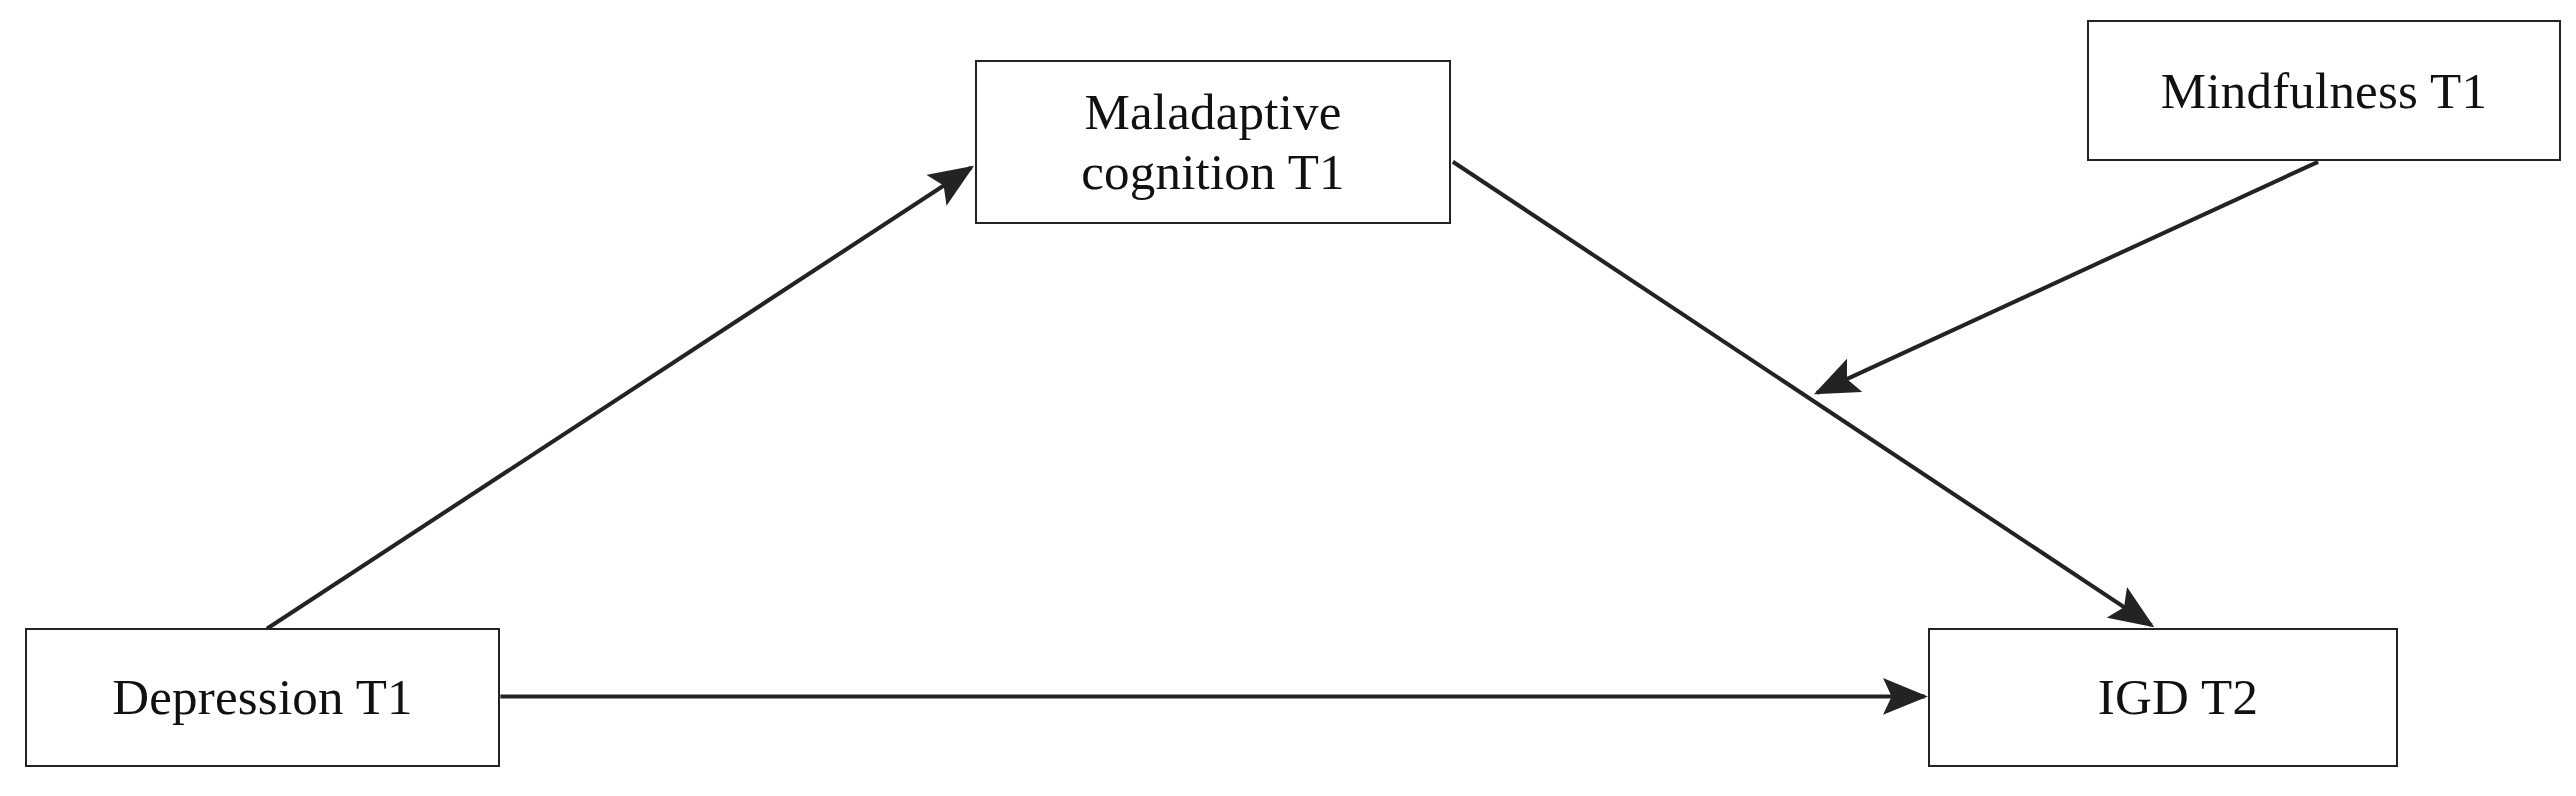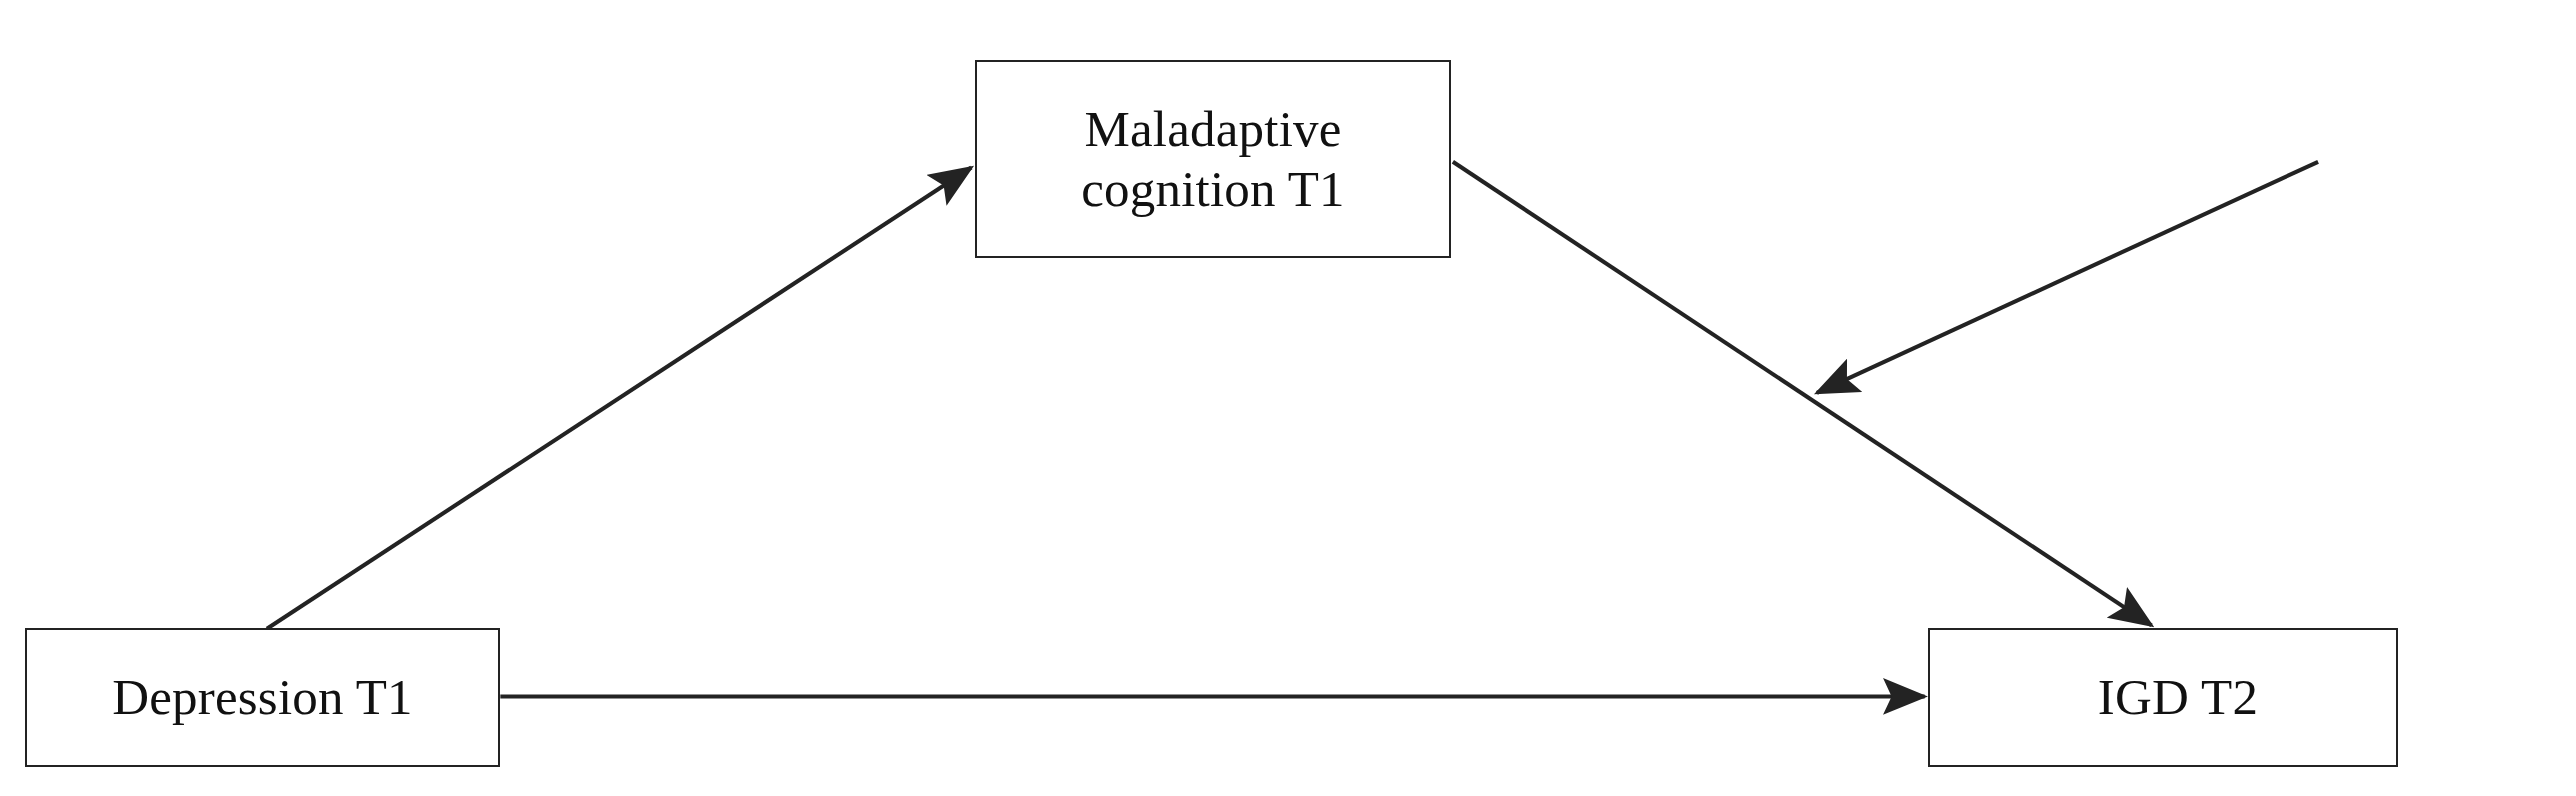--- a/index.html
+++ b/index.html
@@ -41,21 +41,21 @@
     letter-spacing: 0.2px;
     z-index: 2;
   }
   .node .label {
     display: block;
     white-space: pre-line;
     padding: 0 4.9px;
   }
   
   #node-depression    { left: 25px;   top: 628px; width: 475px; height: 139px; }
-  #node-maladaptive   { left: 975px; top: 60px;  width: 476px; height: 198px; }
+  #node-maladaptive   { left: 975px; top: 60px;  width: 476px; height: 164px; }
   #node-mindfulness   { left: 2087px; top: 20.4px;  width: 474px; height: 141px; }
   #node-igd           { left: 1928px; top: 628px; width: 470px; height: 139px; padding-left: 30px; }
 </style>
 </head>
 <body>
 
 <div id="canvas">
 
   <svg id="edges" viewBox="0 0 3156 976" width="2576" height="797" xmlns="http://www.w3.org/2000/svg">
     <defs>
@@ -75,19 +75,22 @@
 
   <div class="node" id="node-depression">
     <span class="label">Depression T1</span>
   </div>
 
   <div class="node" id="node-maladaptive">
     <span class="label">Maladaptive
 cognition T1</span>
   </div>
 
+  <div class="node" id="node-mindfulness">
+    <span class="label">Mindfulness T1</span>
+  </div>
 
   <div class="node" id="node-igd">
     <span class="label">IGD T2</span>
   </div>
 
 </div>
 
 
 </body></html>

